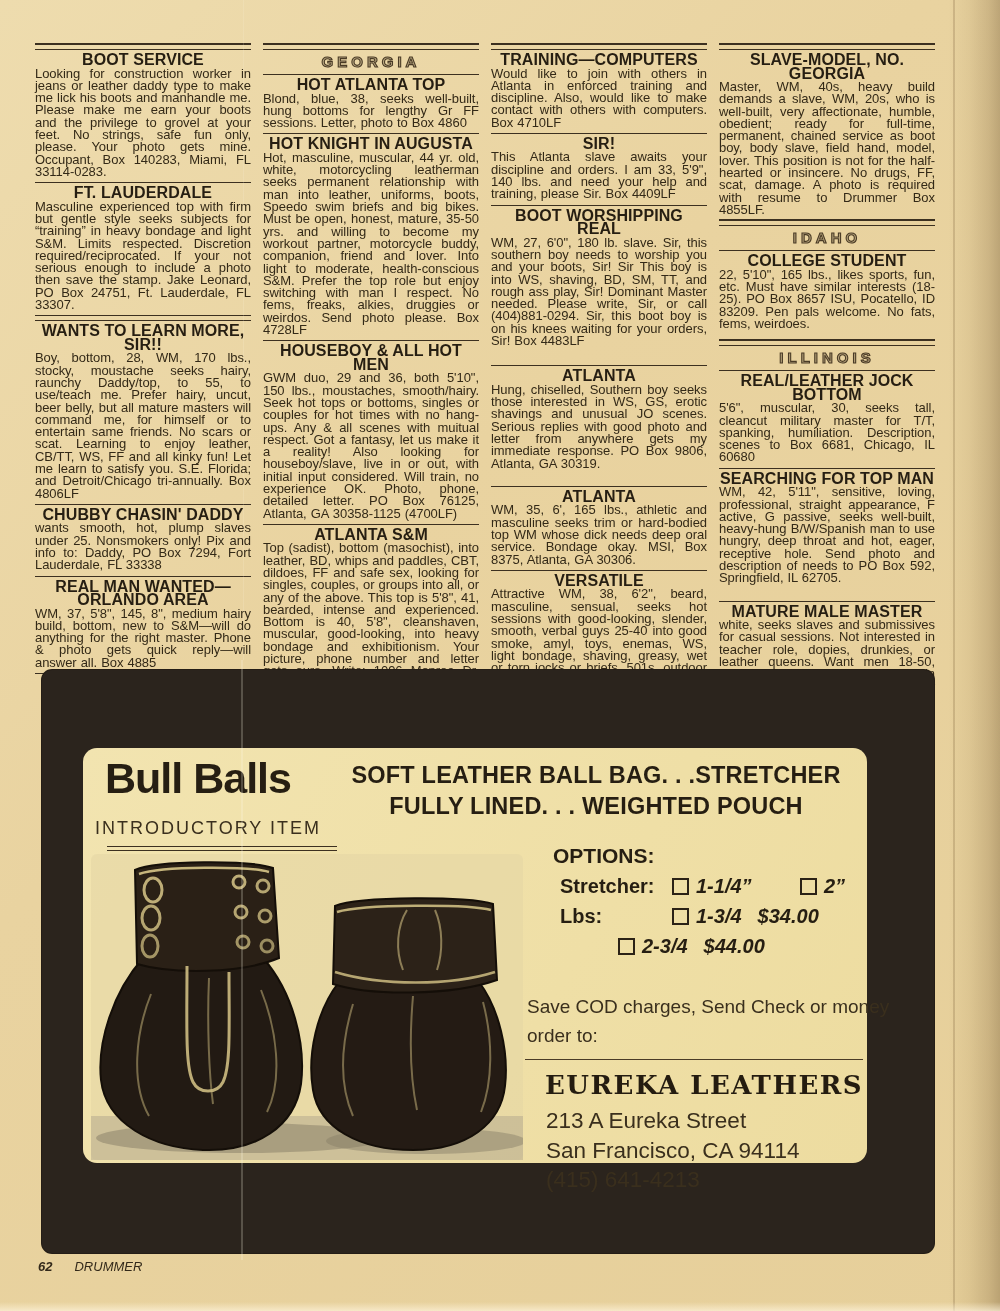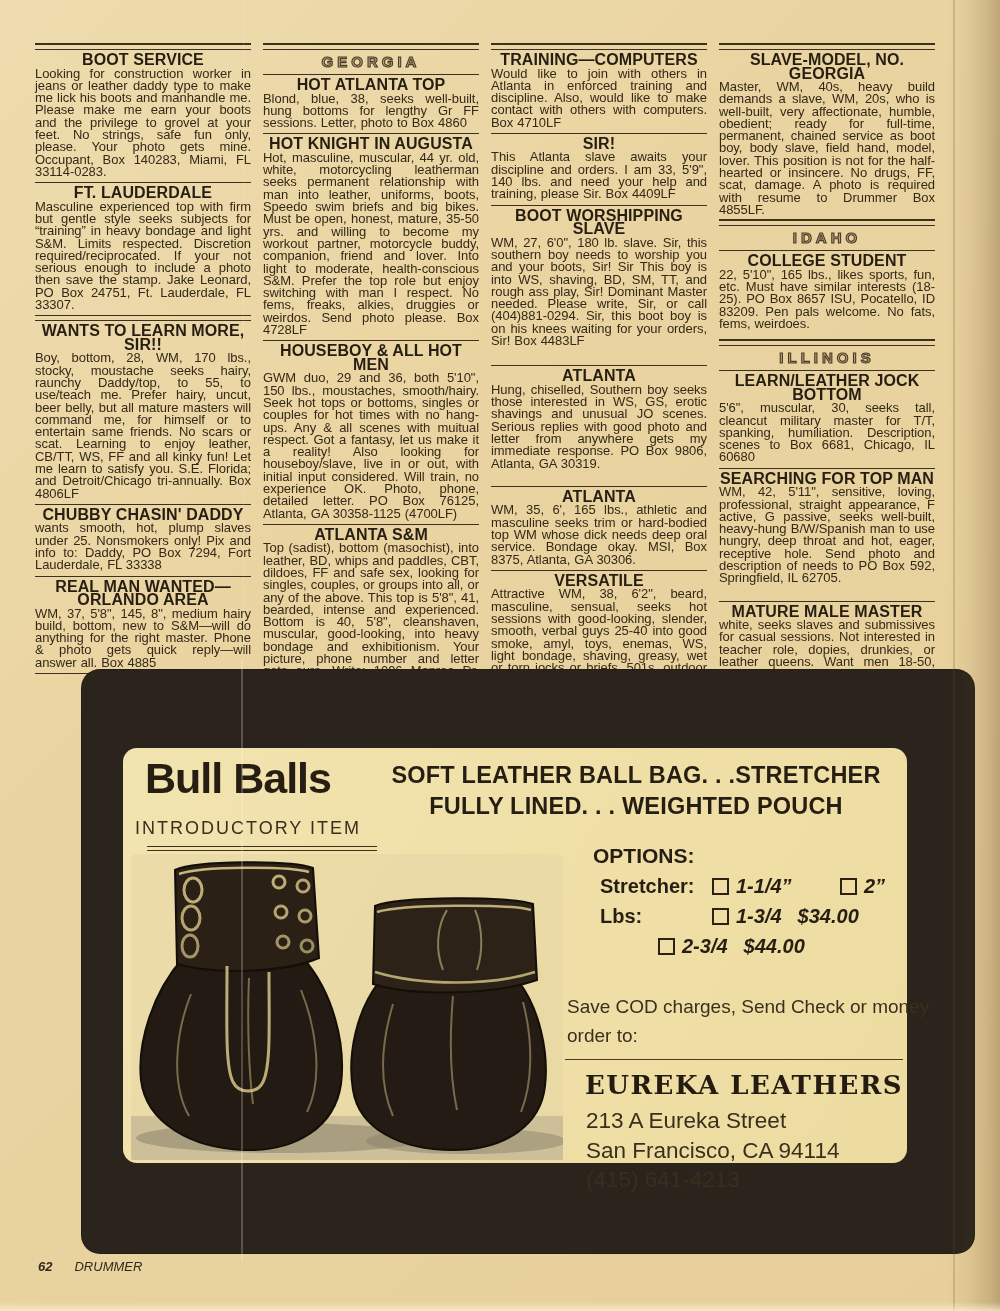--- a/index.html
+++ b/index.html
@@ -18,21 +18,21 @@
   .ad-title.italic{font-style:italic;}
   .ad-body{font-size:13px;line-height:12.3px;text-align:justify;
            letter-spacing:-0.05px;word-spacing:.5px;color:#332917;margin-bottom:2px;}
   .state-header{font-size:15px;font-weight:bold;text-align:center;letter-spacing:4px;
                 font-family:"Liberation Sans","DejaVu Sans",sans-serif;
                 color:rgba(62,50,34,.30);-webkit-text-stroke:1.1px #4a3b26;
                 margin:2px 0 1px 0;}
   .gap{width:100%;}
   
   .ad-box{position:absolute;left:42px;top:670px;width:892px;height:583px;
-          background:#2b241d;border-radius:18px;box-shadow:0 0 0 1px #241d16;margin-left:40px;}
+          background:#2b241d;border-radius:10px;box-shadow:0 0 0 1px #241d16;}
   .ad-panel{position:absolute;left:41px;top:78px;width:784px;height:415px;
             background:linear-gradient(120deg,#f2e4b0 0%,#efdfa6 60%,#eddca0 100%);
             border-radius:14px;}
   .brand{position:absolute;left:22px;top:6px;font-size:43px;font-weight:bold;
          letter-spacing:-1px;color:#261e12;}
   .tagline{position:absolute;left:12px;top:70px;font-size:18px;letter-spacing:2px;color:#3a2f1d;}
   .tagline-rule{position:absolute;left:24px;top:98px;width:230px;height:3px;
                 border-top:1.3px solid #3c3020;border-bottom:1.3px solid #3c3020;}
   .photo{position:absolute;left:8px;top:106px;}
   .headline{position:absolute;left:252px;top:12px;width:522px;text-align:center;
@@ -111,21 +111,21 @@
         <div class="rule-double"></div>
       </div>
     <div class="col">
         <div class="rule-double"></div>
         <div class="ad-title">TRAINING—COMPUTERS</div>
         <div class="ad-body">Would like to join with others in Atlanta in enforced training and discipline. Also, would like to make contact with others with computers. Box 4710LF</div>
         <div class="rule-single"></div>
         <div class="ad-title">SIR!</div>
         <div class="ad-body">This Atlanta slave awaits your discipline and orders. I am 33, 5'9", 140 lbs. and need your help and training, please Sir. Box 4409LF</div>
         <div class="rule-single"></div>
-        <div class="ad-title">BOOT WORSHIPPING SLAVE</div>
+        <div class="ad-title">BOOT WORSHIPPING REAL</div>
         <div class="ad-body">WM, 27, 6'0", 180 lb. slave. Sir, this southern boy needs to worship you and your boots, Sir! Sir This boy is into WS, shaving, BD, SM, TT, and rough ass play, Sir! Dominant Master needed. Please write, Sir, or call (404)881-0294. Sir, this boot boy is on his knees waiting for your orders, Sir! Box 4483LF</div>
         <div class="gap" style="height: 12px;"></div>
         <div class="rule-single"></div>
         <div class="ad-title">ATLANTA</div>
         <div class="ad-body">Hung, chiselled, Southern boy seeks those interested in WS, GS, erotic shavings and unusual JO scenes. Serious replies with good photo and letter from anywhere gets my immediate response. PO Box 9806, Atlanta, GA 30319.</div>
         <div class="gap" style="height: 10px;"></div>
         <div class="rule-single"></div>
         <div class="ad-title">ATLANTA</div>
         <div class="ad-body">WM, 35, 6', 165 lbs., athletic and masculine seeks trim or hard-bodied top WM whose dick needs deep oral service. Bondage okay. MSI, Box 8375, Atlanta, GA 30306.</div>
         <div class="rule-single"></div>
@@ -139,21 +139,21 @@
         <div class="ad-body">Master, WM, 40s, heavy build demands a slave, WM, 20s, who is well-built, very affectionate, humble, obedient; ready for full-time, permanent, chained service as boot boy, body slave, field hand, model, lover. This position is not for the half-hearted or insincere. No drugs, FF, scat, damage. A photo is required with resume to Drummer Box 4855LF.</div>
         <div class="rule-double"></div>
         <div class="state-header">IDAHO</div>
         <div class="rule-single"></div>
         <div class="ad-title">COLLEGE STUDENT</div>
         <div class="ad-body">22, 5'10", 165 lbs., likes sports, fun, etc. Must have similar interests (18-25). PO Box 8657 ISU, Pocatello, ID 83209. Pen pals welcome. No fats, fems, weirdoes.</div>
         <div class="gap" style="height: 4px;"></div>
         <div class="rule-double"></div>
         <div class="state-header">ILLINOIS</div>
         <div class="rule-single"></div>
-        <div class="ad-title">LEARN/LEATHER JOCK BOTTOM</div>
+        <div class="ad-title">REAL/LEATHER JOCK BOTTOM</div>
         <div class="ad-body">5'6", muscular, 30, seeks tall, cleancut military master for T/T, spanking, humiliation. Description, scenes to Box 6681, Chicago, IL 60680</div>
         <div class="rule-single"></div>
         <div class="ad-title">SEARCHING FOR TOP MAN</div>
         <div class="ad-body">WM, 42, 5'11", sensitive, loving, professional, straight appearance, F active, G passive, seeks well-built, heavy-hung B/W/Spanish man to use hungry, deep throat and hot, eager, receptive hole. Send photo and description of needs to PO Box 592, Springfield, IL 62705.</div>
         <div class="gap" style="height: 10px;"></div>
         <div class="rule-single"></div>
         <div class="ad-title">MATURE MALE MASTER</div>
         <div class="ad-body">white, seeks slaves and submissives for casual sessions. Not interested in teacher role, dopies, drunkies, or leather queens. Want men 18-50, white or Oriental who are healthy, in good shape, well-set-up and know the score. Prefer between 5'1" and 6'0" and 130 to 180 lbs. Box 4404LF</div>
       </div>
   </div>

